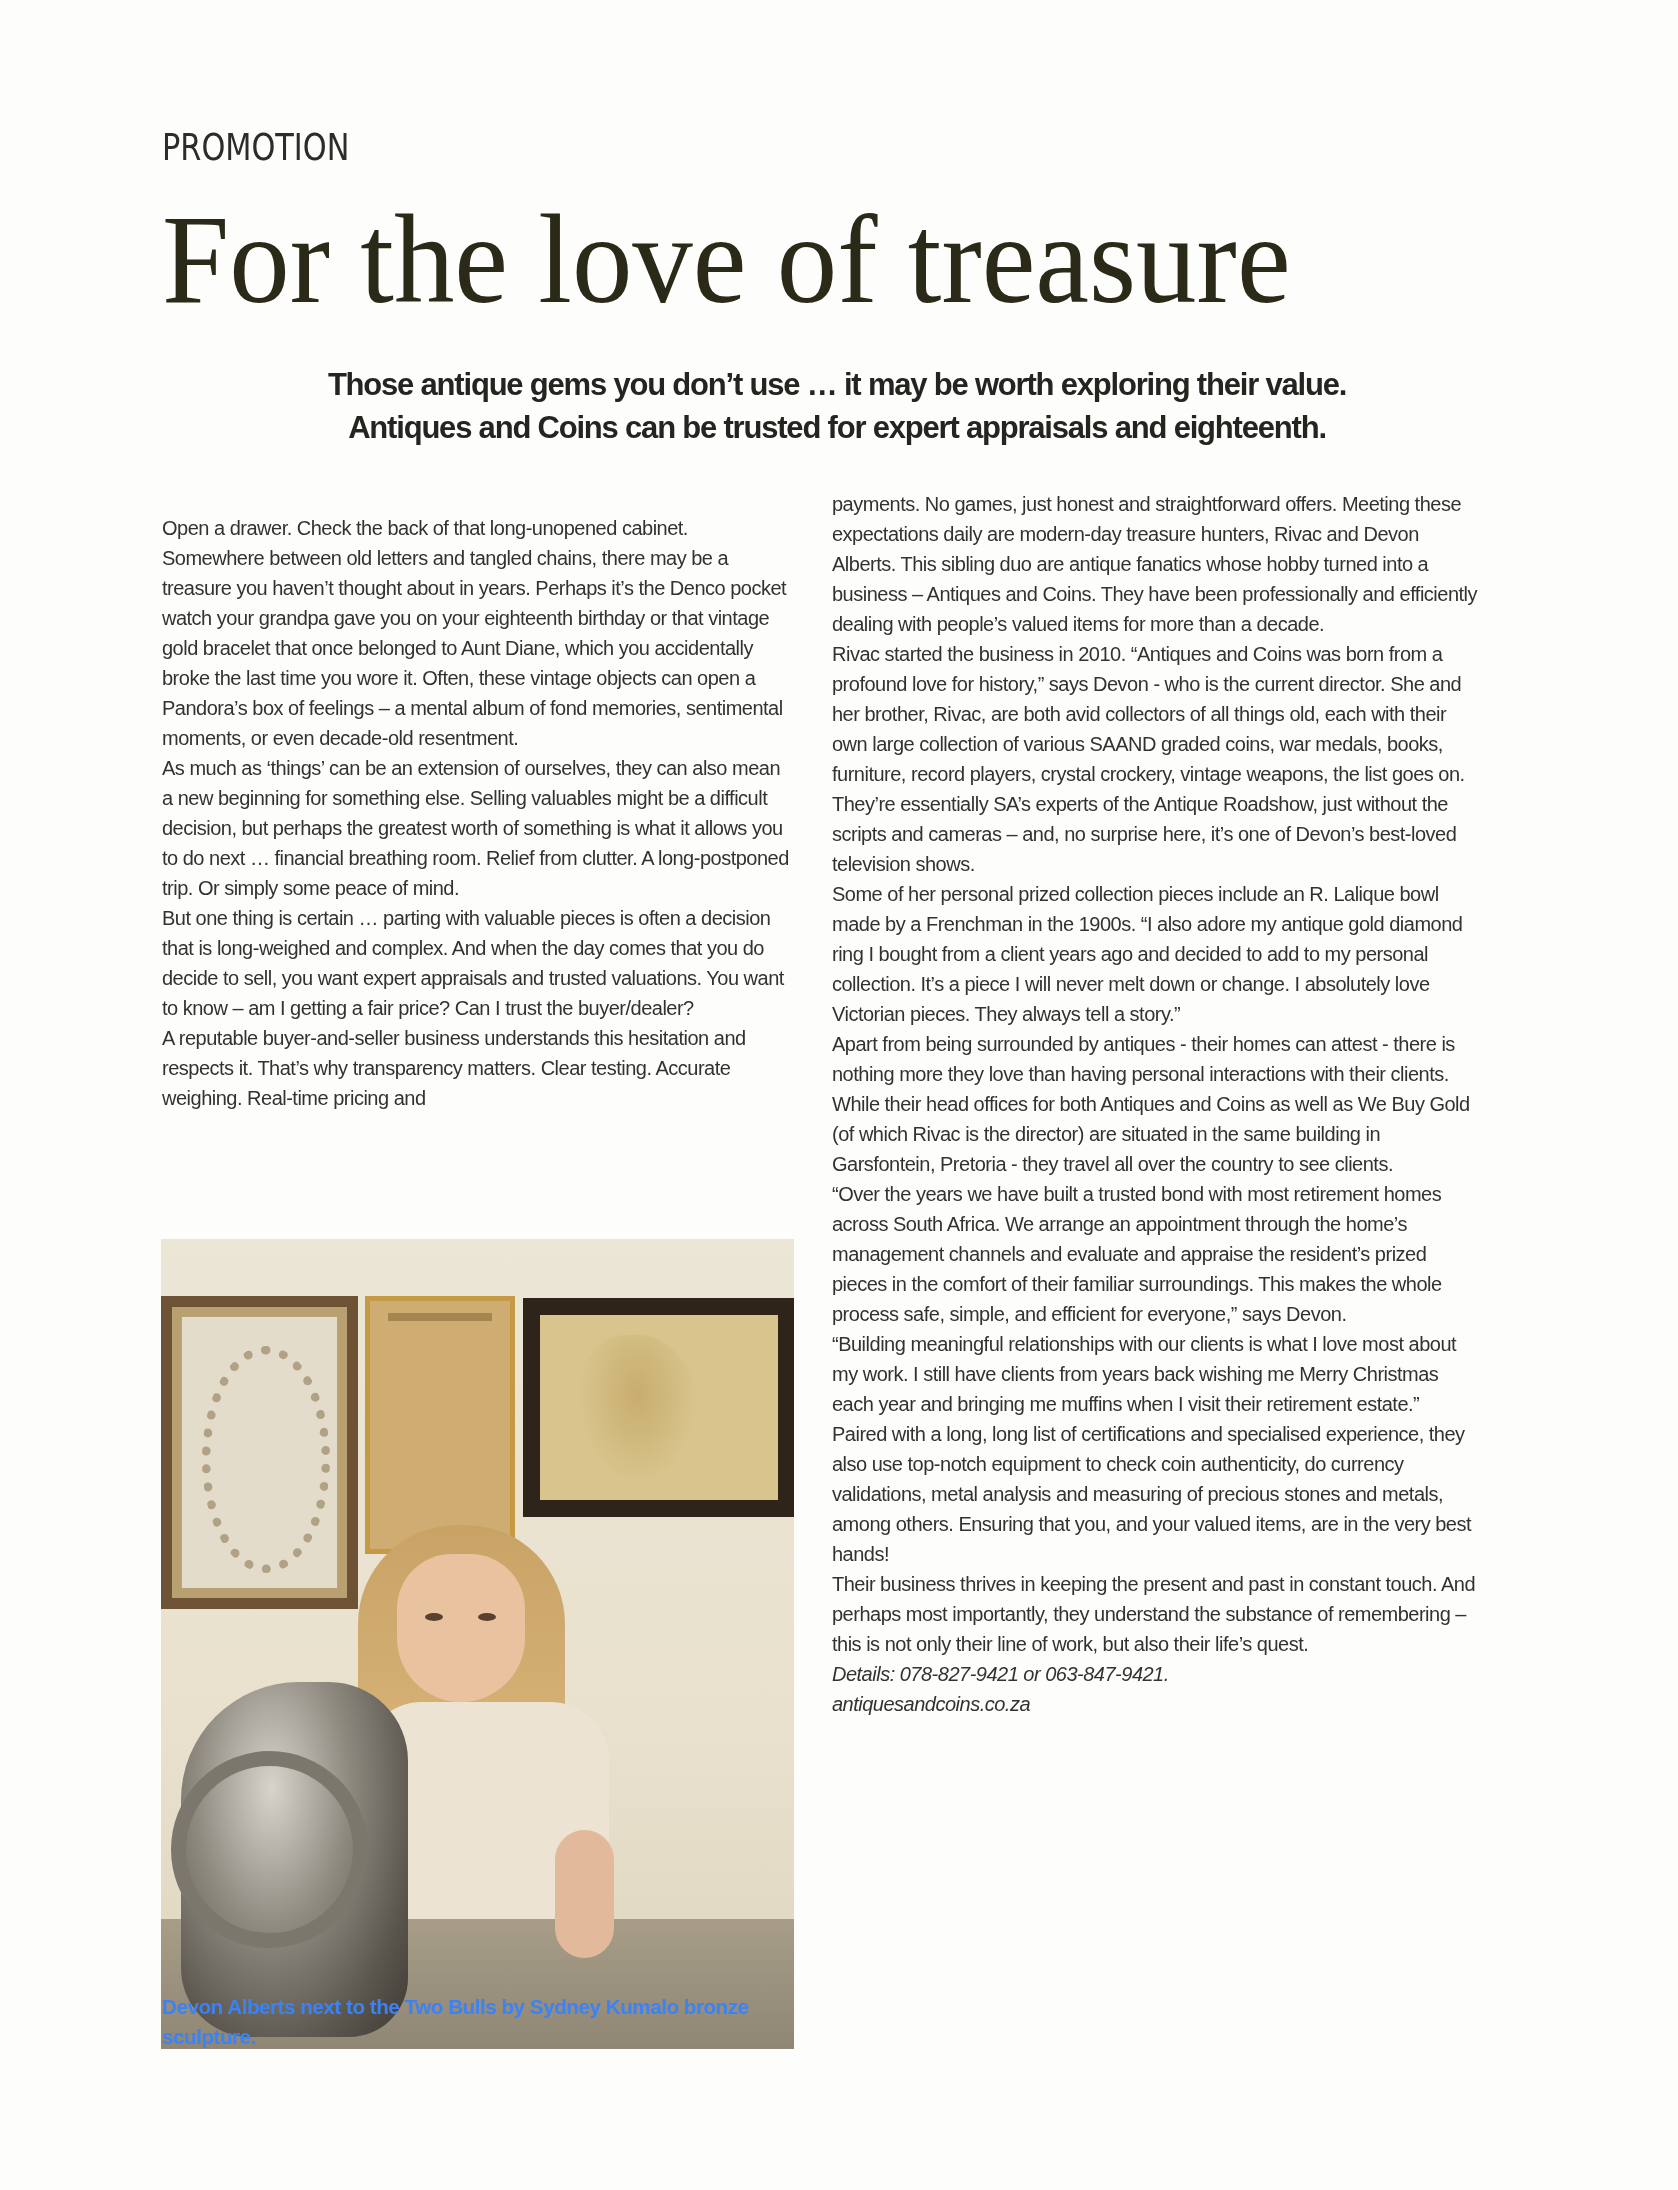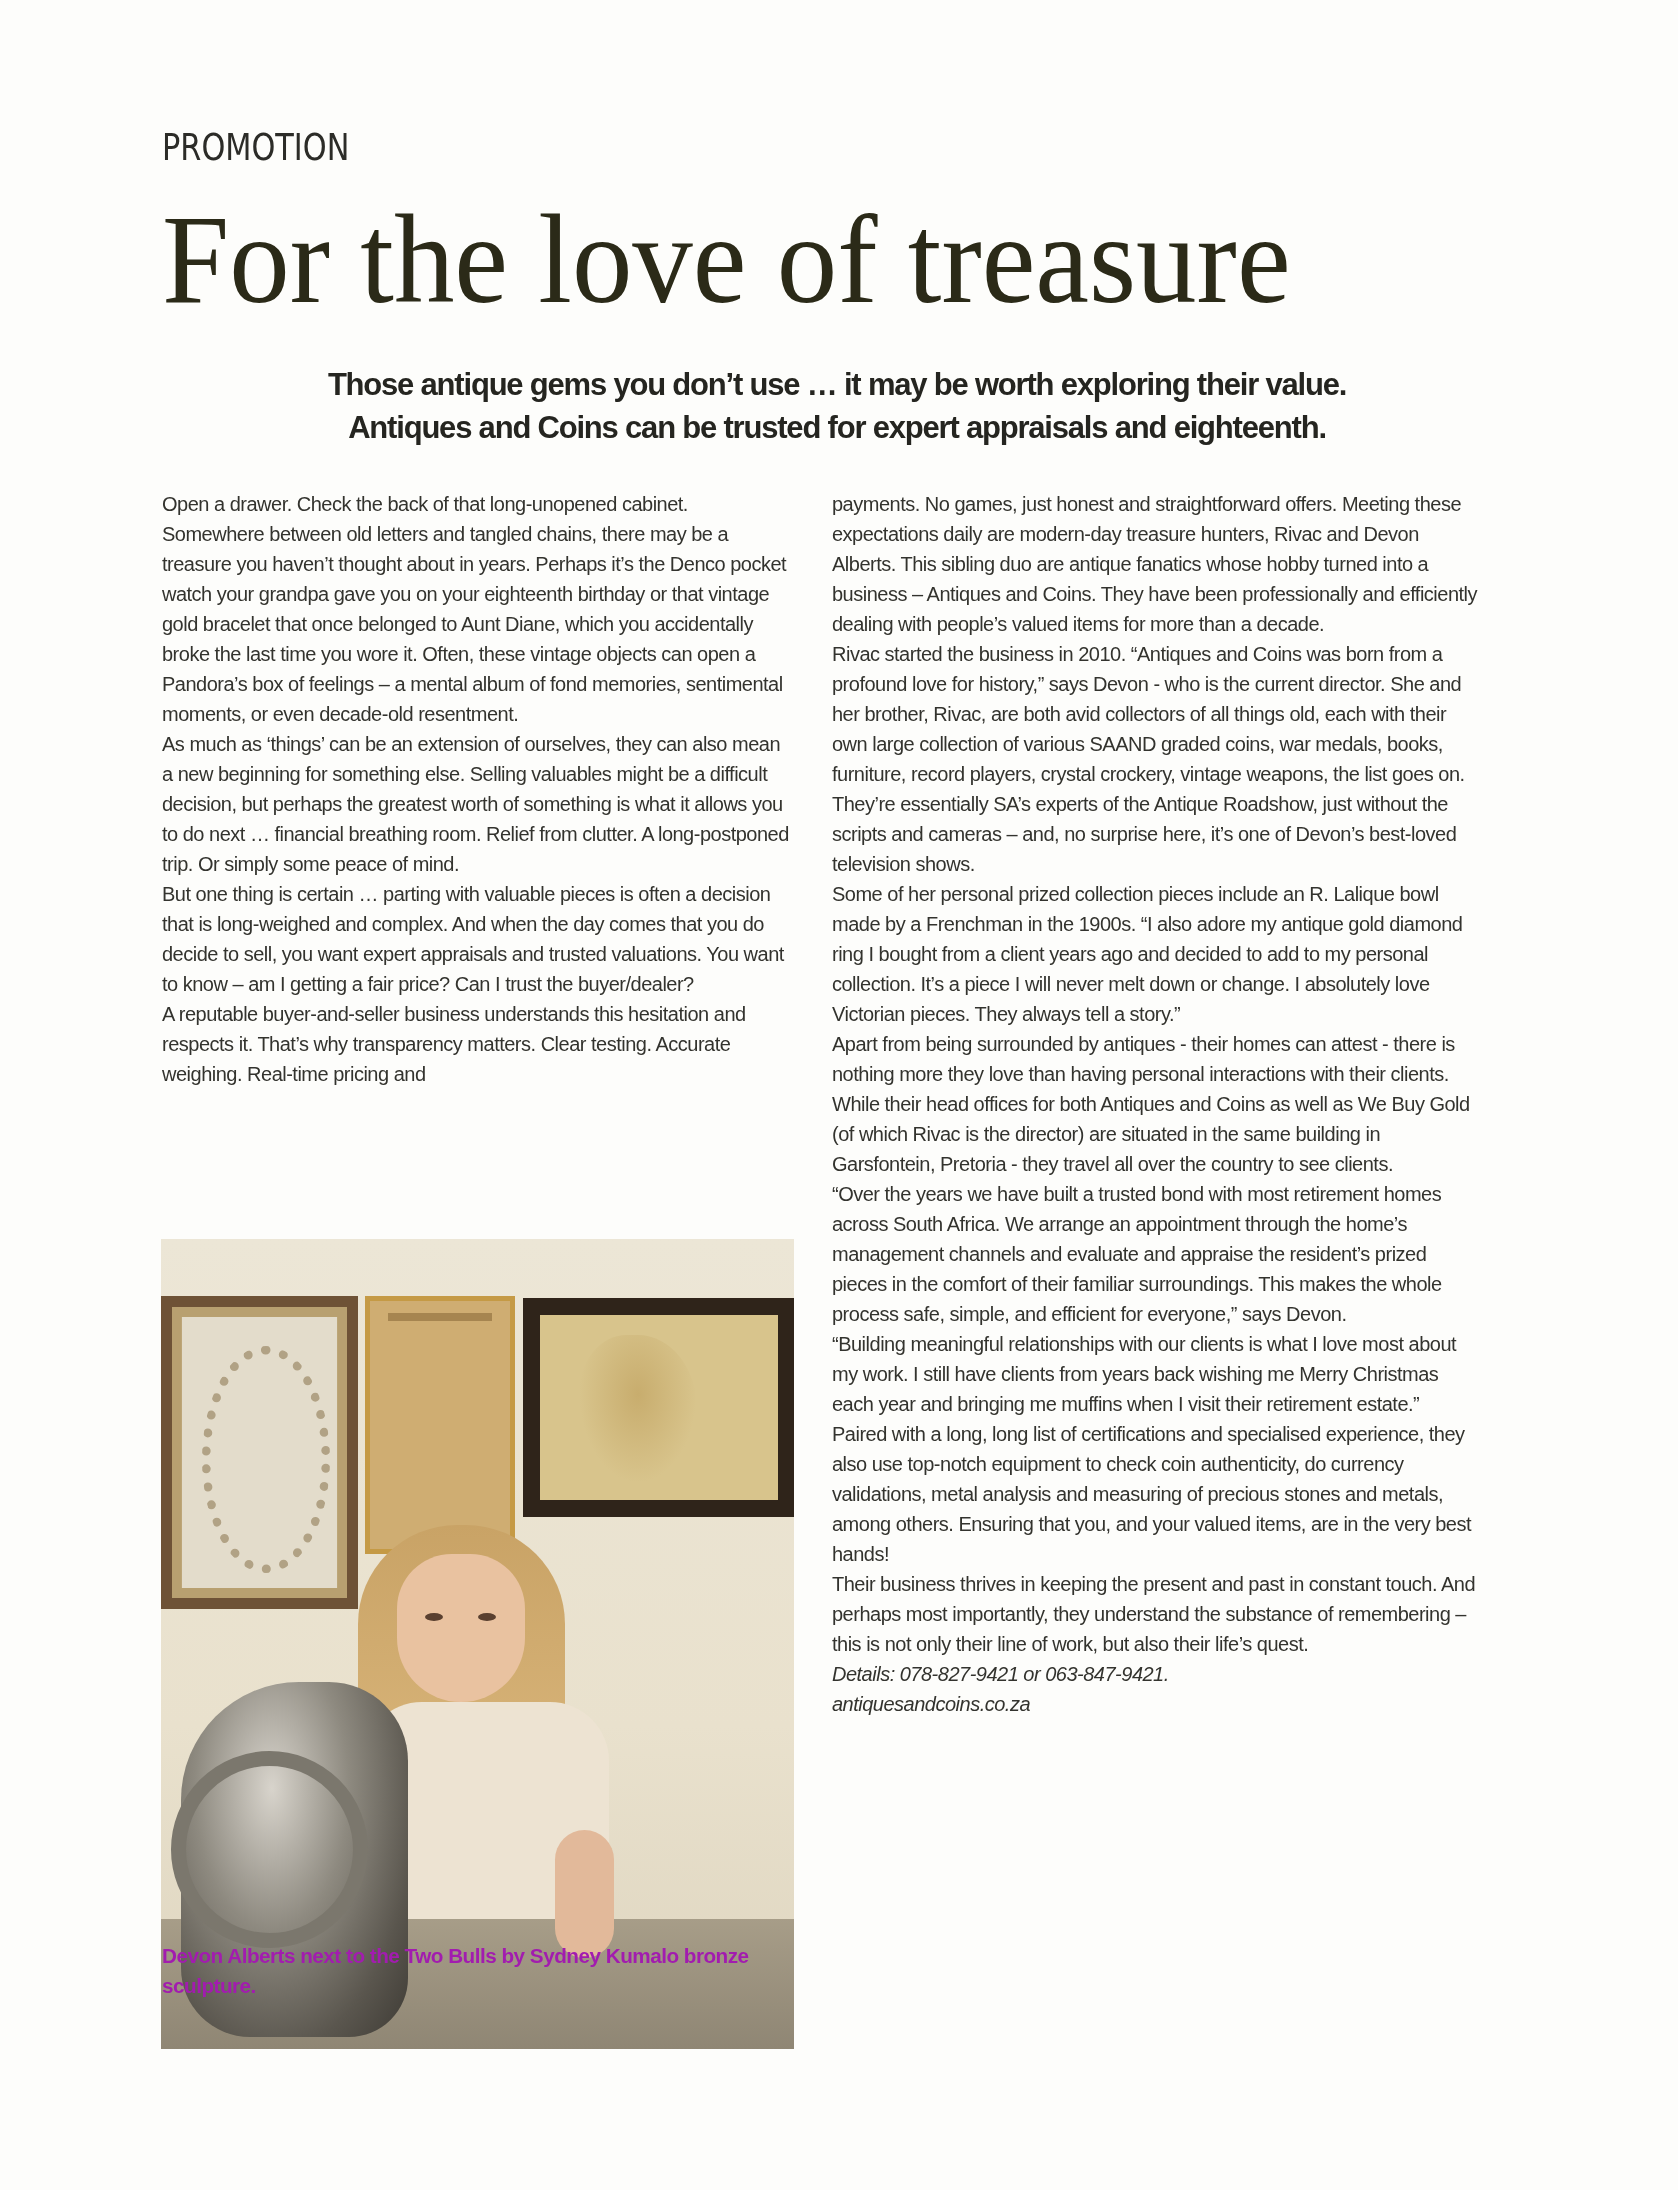--- a/index.html
+++ b/index.html
@@ -21,21 +21,21 @@
     position: absolute; left: 177px; top: 363px; width: 1320px; text-align: center;
     font-family: "Liberation Sans", sans-serif; font-weight: bold; font-size: 31px; line-height: 43px;
     color: #252520; letter-spacing: -1.2px;
   }
   .deck span { display: block; }
   .col {
     position: absolute; top: 489px; font-size: 20px; line-height: 30px; color: #33332e;
     font-family: "Liberation Sans", sans-serif; letter-spacing: -0.5px;
   }
   .col p { margin: 0; }
-  .col-left { left: 162px; width: 630px; }
+  .col-left { left: 162px; width: 630px; margin-top: 24px; }
   .col-right { left: 832px; width: 652px; }
   .photo {
     position: absolute; left: 161px; top: 1239px; width: 633px; height: 810px; overflow: hidden;
     background: linear-gradient(180deg, #ece6d6 0%, #e9e1cd 60%, #ded5bf 100%);
   }
   .frame { position: absolute; box-sizing: border-box; }
   .frame-1 { left: 0; top: 57px; width: 197px; height: 313px; border: 11.8px solid #6e5236; background: #e3dccb; box-shadow: inset 0 0 0 9.9px #b8a070; }
   .frame-2 { left: 204px; top: 57px; width: 150px; height: 258px; border: 5.9px solid #c59a45; background: #cfad72; }
   .frame-3 { left: 362px; top: 59px; width: 272px; height: 219px; border: 17.7px solid #2f241a; background: #d8c48c; }
   .frame-2 .ttl { position:absolute; left:17.7px; top:11.8px; right:17.7px; height:7.9px; background:#8a6a3a; opacity:.6; }
@@ -45,22 +45,22 @@
   .person-face { position:absolute; left: 236px; top: 315px; width: 128px; height: 148px; background: #e9c2a0; border-radius: 59px 59px 69px 69px; }
   .person-eye { position:absolute; top: 374px; width: 17.7px; height: 7.9px; background:#5a4030; border-radius:50%; }
   .person-body { position:absolute; left: 202px; top: 463px; width: 246px; height: 256px; background: #ede3d2; border-radius: 59px 59px 9.9px 9.9px; }
   .arm { position:absolute; left: 394px; top: 591px; width: 59px; height: 128px; background:#e2b99a; border-radius: 29.6px; }
   .table { position:absolute; left: 0; top: 680px; width: 633px; height: 130px; background: linear-gradient(180deg,#a79d88,#8f8674); }
   .sculpt { position:absolute; left: 19.7px; top: 443px; width: 227px; height: 355px;
     background: radial-gradient(ellipse at 40% 30%, #d8d4cc 0%, #8e8a80 40%, #5a564e 75%, #3d3a34 100%);
     border-radius: 118px 79px 59px 69px; }
   .sculpt-ring { position:absolute; left: 9.9px; top: 512px; width: 197px; height: 197px; border: 15.8px solid #7b776d; border-radius: 50%; box-sizing: border-box; }
   .caption {
-    position: absolute; left: 162px; top: 1941px; width: 650px; font-weight: bold; font-size: 20.7px; line-height: 29.6px;
-    color: #a21caf; letter-spacing: -0.5px;
+    position: absolute; left: 162px; top: 1992px; width: 650px; font-weight: bold; font-size: 20.7px; line-height: 29.6px;
+    color: #3b82f6; letter-spacing: -0.5px;
   }
   .details { font-style: italic; }
 </style>
 </head>
 <body>
 
 <div class="section-label">PROMOTION</div>
 <h1 class="headline">For the love of  treasure</h1>
 <div class="deck">
   <span>Those antique gems you don’t use … it may be worth exploring their value.</span>

